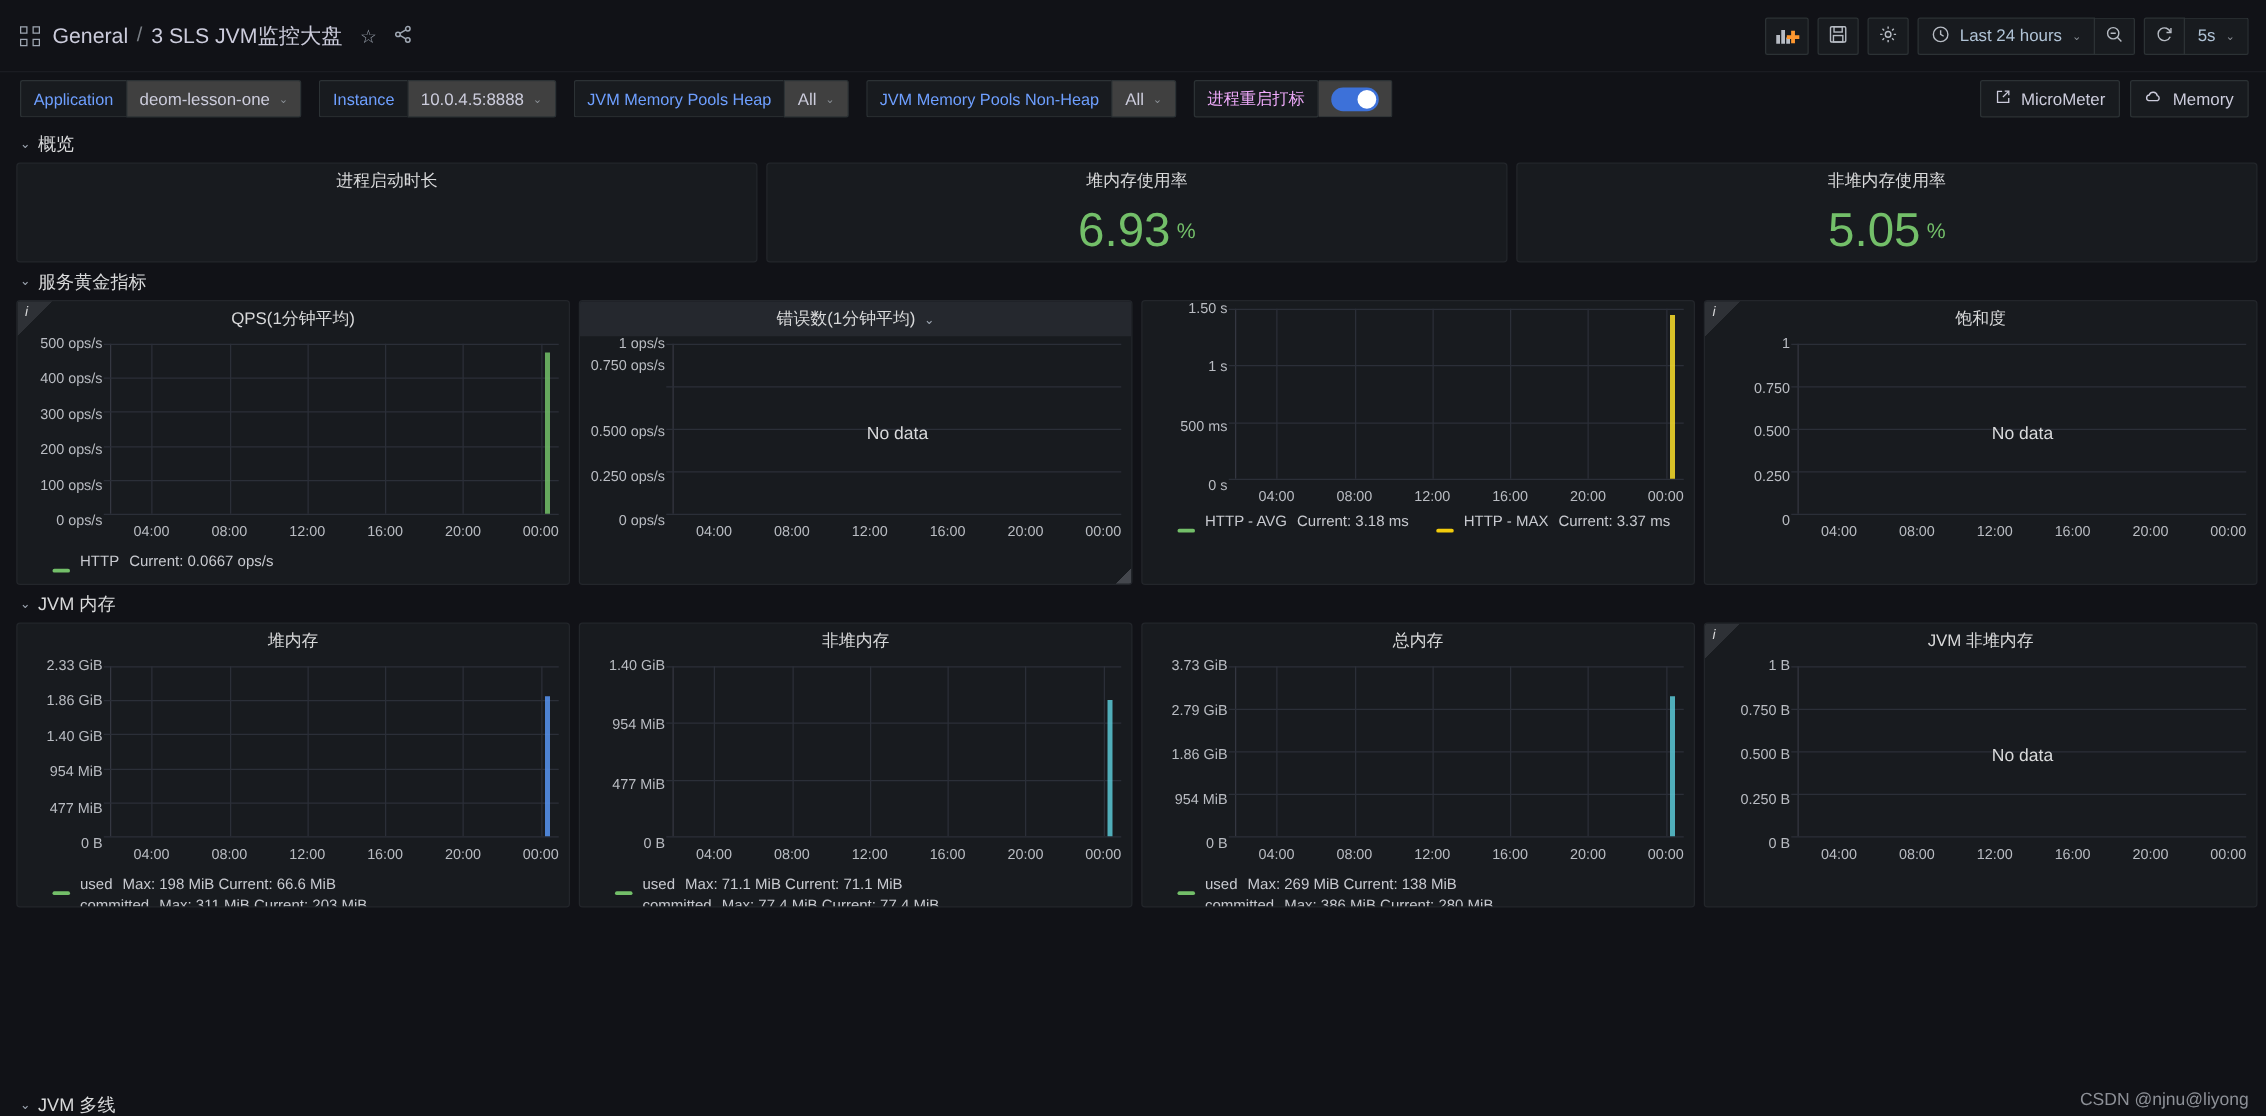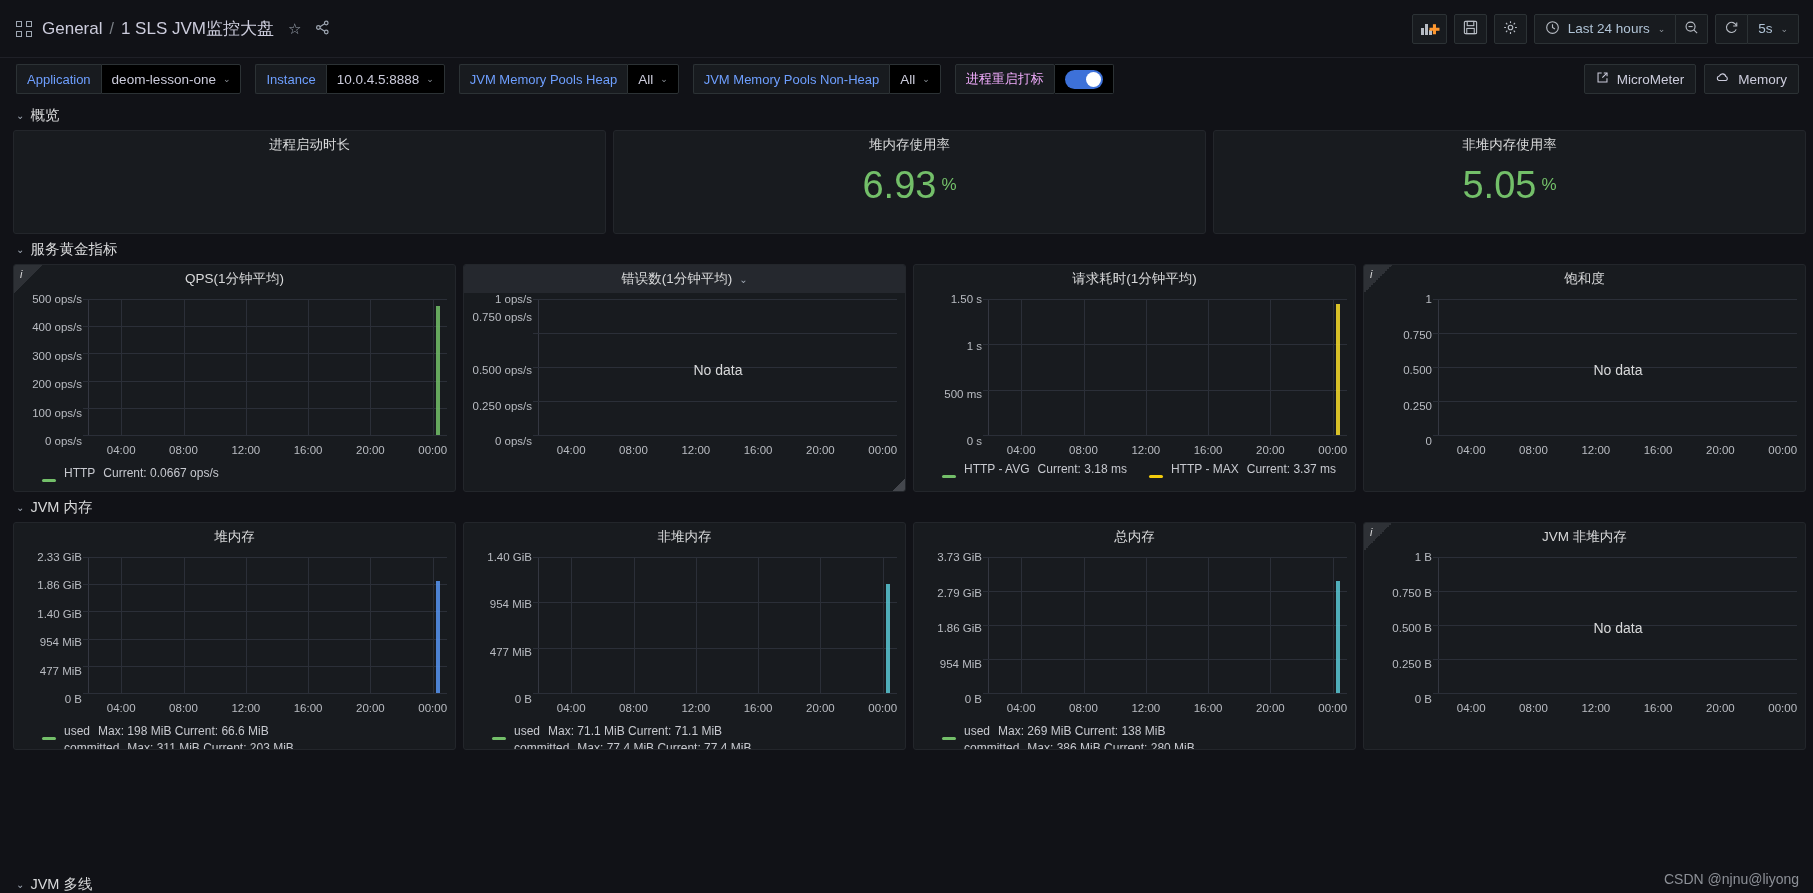--- a/index.html
+++ b/index.html
@@ -54,21 +54,21 @@
     padding: 0 14px 0 16px; background: #111217;
   }
   .var { display: flex; align-items: center; margin-right: 14px; }
   .var-label {
     height: 30px; display:flex; align-items:center; padding: 0 10px;
     background: #181b1f; border: 1px solid #2c3235; border-right: none;
     border-radius: 2px 0 0 2px; color: #6e9fff; font-size: 13px; font-weight: 500;
   }
   .var-value {
     height: 30px; display:flex; align-items:center; gap: 7px; padding: 0 10px;
-    background: #000000; border: 1px solid #2c3235;
+    background: #404040; border: 1px solid #2c3235;
     border-radius: 0 2px 2px 0; color: #ccccdc; font-size: 13.5px; cursor: pointer;
     min-width: 42px;
   }
   .var-solo .var-label { border-right: 1px solid #2c3235; border-radius: 2px; }
   .toggle {
     width: 38px; height: 19px; border-radius: 10px; background: #3d71d9;
     position: relative; cursor: pointer;
   }
   .toggle .knob { position: absolute; right: 2px; top: 2px; width: 15px; height: 15px; border-radius: 50%; background: #fff; }
   .link-btn {
@@ -101,21 +101,21 @@
     position: absolute; left: 0; top: 0; width: 28px; height: 28px;
     background: linear-gradient(135deg, #2e3136 50%, transparent 50%);
   }
   .info-corner span { position: absolute; left: 6px; top: 3px; font-size: 11px; color: #d8d9da; font-style: italic; }
   .resize-corner {
     position:absolute; right:0; bottom:0; width:14px; height:14px;
     background: linear-gradient(315deg, #44474d 45%, transparent 45%);
   }
 
   
-  .stat-panel { height: 104px; }
+  .stat-panel { height: 80px; }
   .stat-body { display: flex; align-items: center; justify-content: center; height: 52px; overflow: hidden; }
   .stat-value { font-size: 38px; font-weight: 500; line-height: 1; white-space: nowrap; }
   .stat-unit { font-size: 17px; font-weight: 500; margin-left: 5px; }
   .stat-clip { text-align: center; line-height: 0.95; }
   .stat-clip .l1 { font-size: 40px; font-weight: 500; }
   .stat-clip .l2 { font-size: 40px; font-weight: 500; }
 
   
   .graph-panel { height: 228px; }
   .graph-area { position: relative; height: 168px; }
@@ -161,21 +161,21 @@
 
 <div class="topbar">
   <span class="grid-icon">
       <i></i>
       <i></i>
       <i></i>
       <i></i>
     </span>
   <span class="crumb-folder">General</span>
   <span class="crumb-sep">/</span>
-  <span class="crumb-title">1 SLS JVM监控大盘</span>
+  <span class="crumb-title">3 SLS JVM监控大盘</span>
   <span class="star-icon">☆</span>
   <span class="share-icon">
     <svg width="15" height="15" viewBox="0 0 16 16" fill="none" stroke="#9fa7b3" stroke-width="1.3">
       <circle cx="12" cy="3.2" r="1.9"></circle>
         <circle cx="3.6" cy="8" r="1.9"></circle>
         <circle cx="12" cy="12.8" r="1.9"></circle>
       <line x1="5.3" y1="7.1" x2="10.3" y2="4.1"></line>
         <line x1="5.3" y1="8.9" x2="10.3" y2="11.9"></line>
     </svg>
   </span>
@@ -419,23 +419,20 @@
           <div class="xtick" style="left:43.8%">12:00</div>
           <div class="xtick" style="left:61.199999999999996%">16:00</div>
           <div class="xtick" style="left:78.6%">20:00</div>
           <div class="xtick" style="left:96%">00:00</div>
           <div class="nodata">No data</div>
         </div>
       </div>
       <div class="resize-corner"></div>
     </div>
     <div class="panel graph-panel">
-      <div class="panel-title-bar">
-        <span class="panel-title">请求耗时(1分钟平均)</span>
-      </div>
       <div class="graph-area">
         <div class="yaxis">
           <div class="ytick" style="top:6px">1.50 s</div>
           <div class="ytick" style="top:53.333333333333336px">1 s</div>
           <div class="ytick" style="top:100.66666666666667px">500 ms</div>
           <div class="ytick" style="top:148px">0 s</div>
         </div>
         <div class="plot">
           <div class="hline" style="top:0%"></div>
           <div class="hline" style="top:33.333333333333336%"></div>

